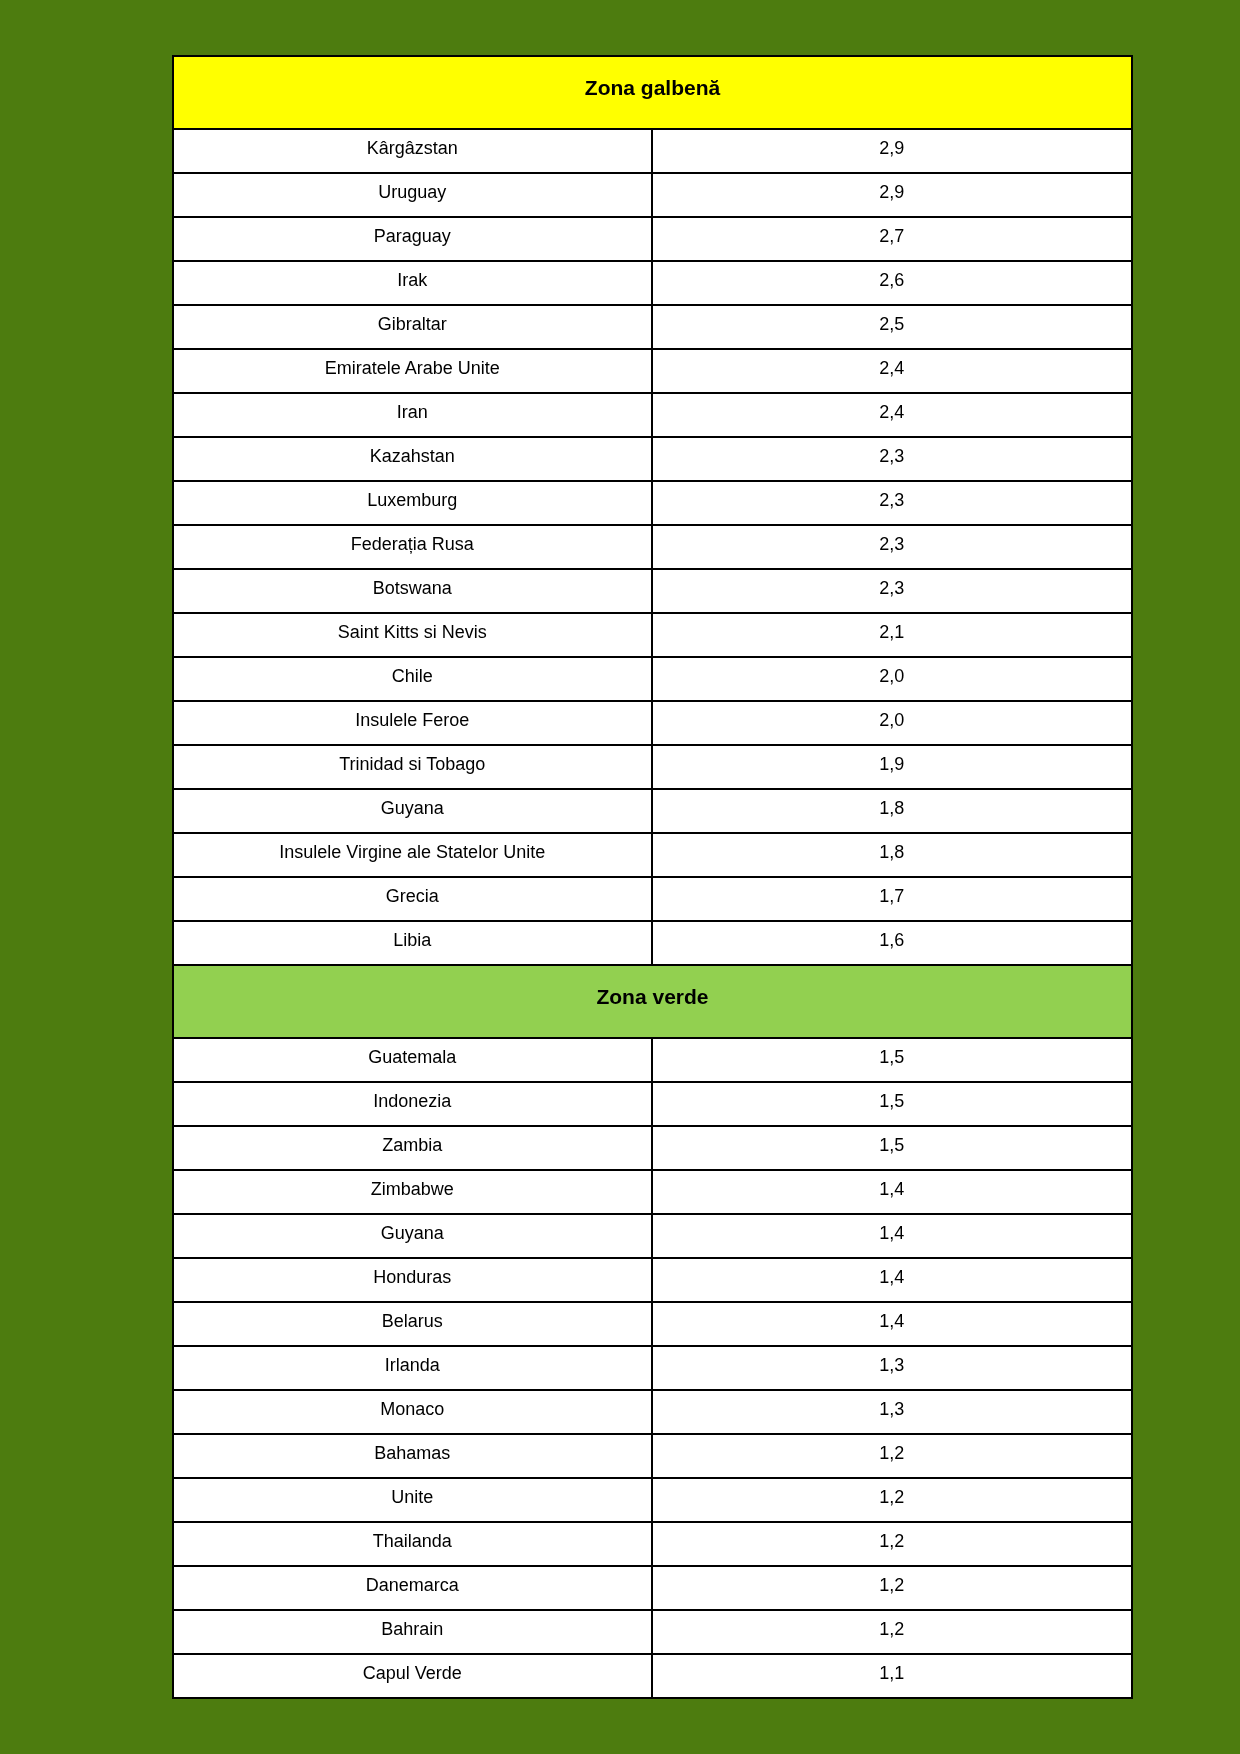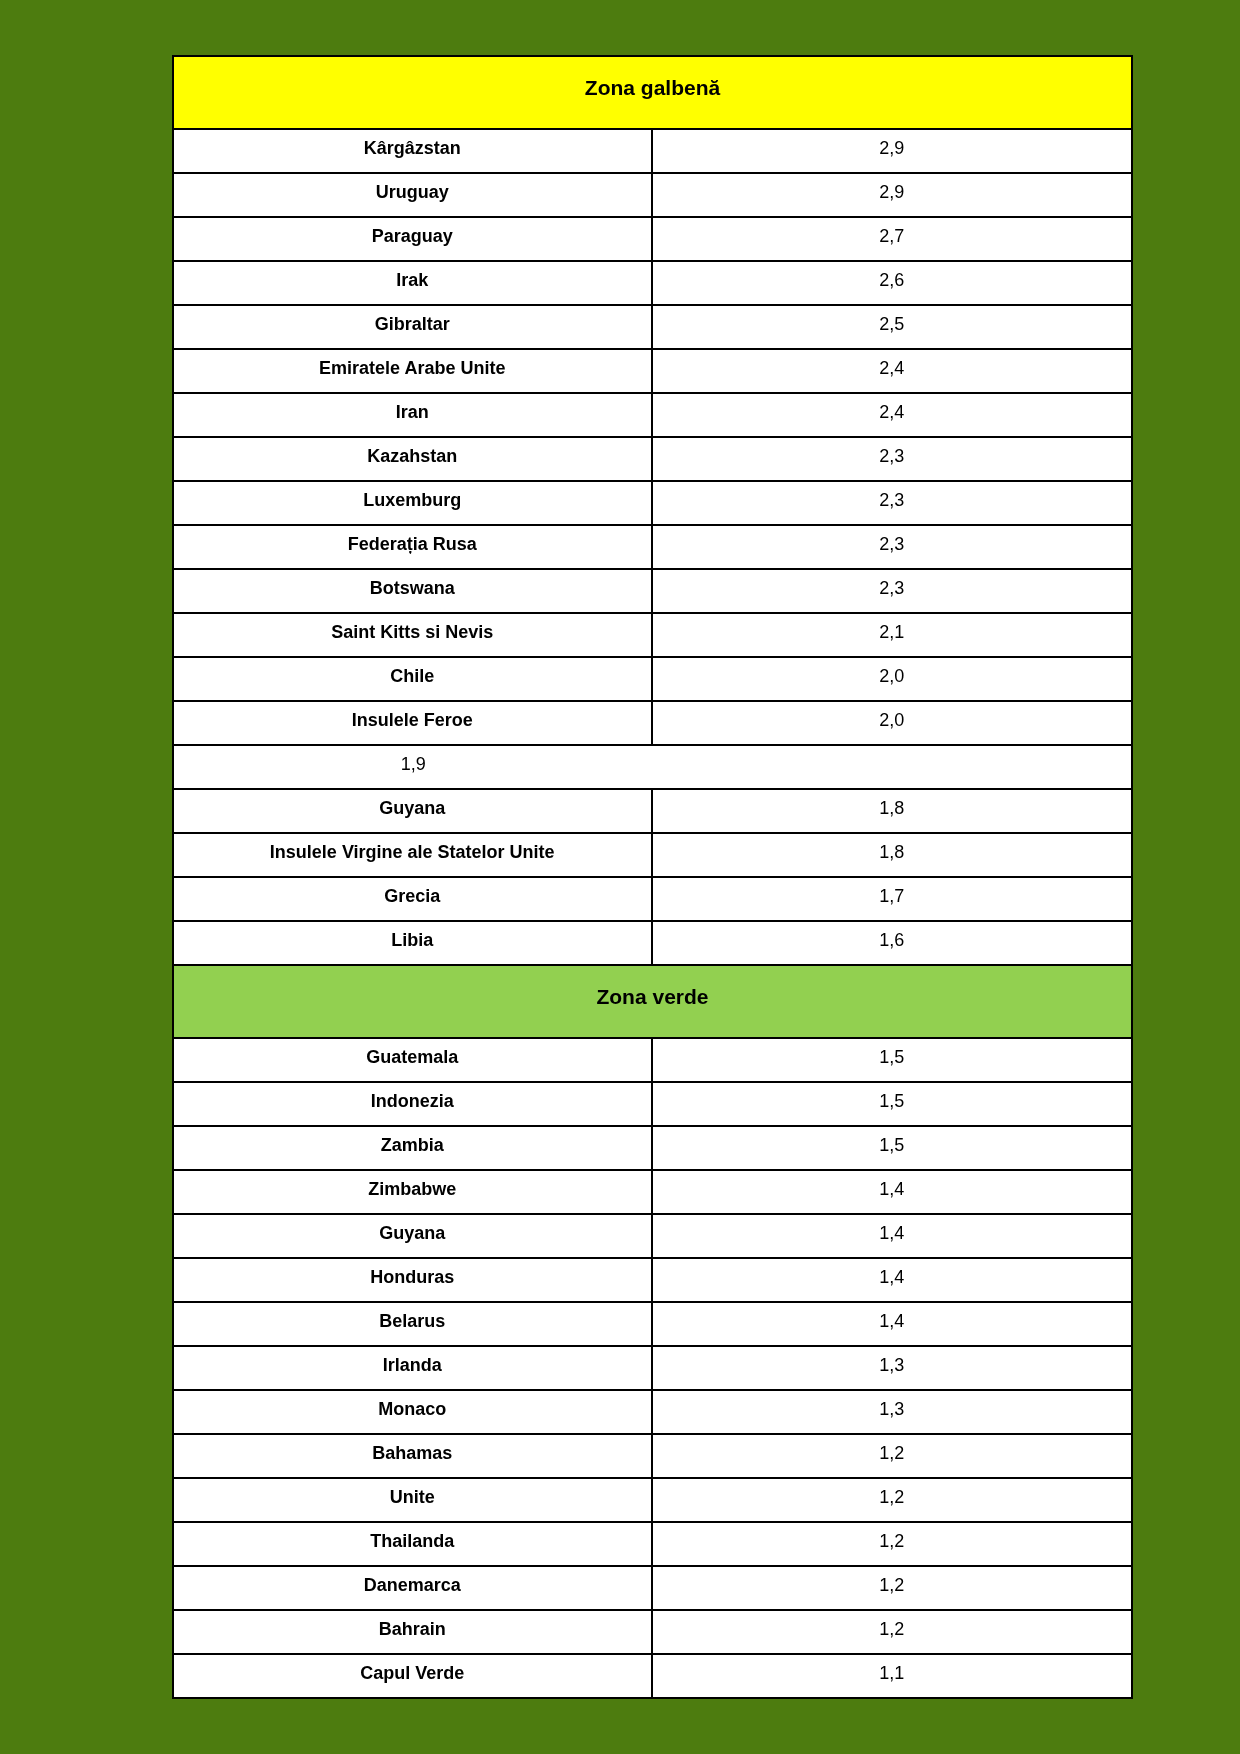--- a/index.html
+++ b/index.html
@@ -50,21 +50,20 @@
     align-items: flex-start;
     padding-top: 7px;
     font-size: 18px;
     line-height: 22px;
     box-sizing: border-box;
     overflow: hidden;
     white-space: nowrap;
   }
   .country-cell {
     border-right: 2px solid #000000;
-    font-weight: bold;
   }
 </style>
 </head>
 <body>
 
 <div class="page">
   <div class="zones-table">
       <div class="section-header" style="background: rgb(255, 255, 0);">
         <span>Zona galbenă</span>
       </div>
@@ -118,20 +117,21 @@
       </div>
       <div class="data-row">
         <div class="cell country-cell">Chile</div>
         <div class="cell value-cell">2,0</div>
       </div>
       <div class="data-row">
         <div class="cell country-cell">Insulele Feroe</div>
         <div class="cell value-cell">2,0</div>
       </div>
       <div class="data-row">
+        <div class="cell country-cell">Trinidad si Tobago</div>
         <div class="cell value-cell">1,9</div>
       </div>
       <div class="data-row">
         <div class="cell country-cell">Guyana</div>
         <div class="cell value-cell">1,8</div>
       </div>
       <div class="data-row">
         <div class="cell country-cell">Insulele Virgine ale Statelor Unite</div>
         <div class="cell value-cell">1,8</div>
       </div>

